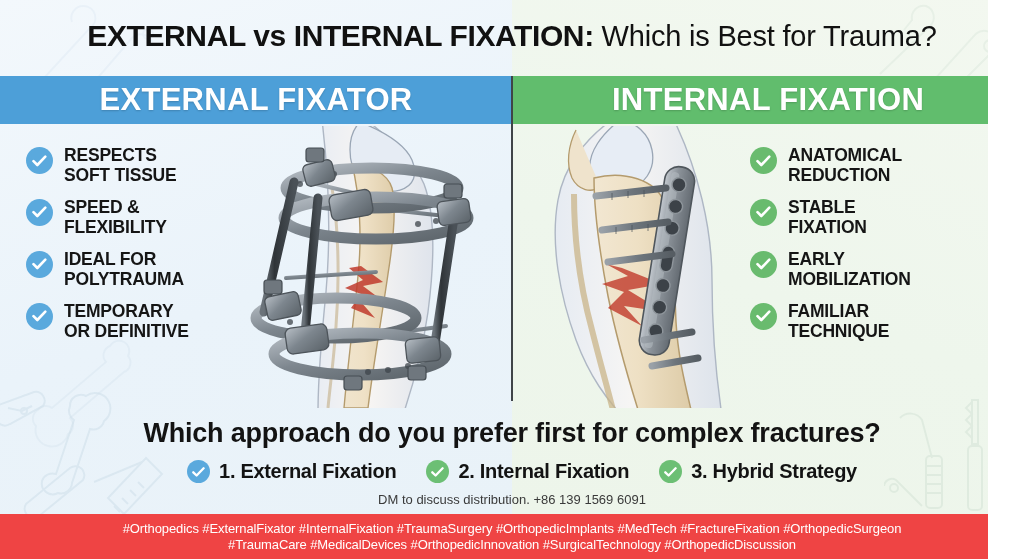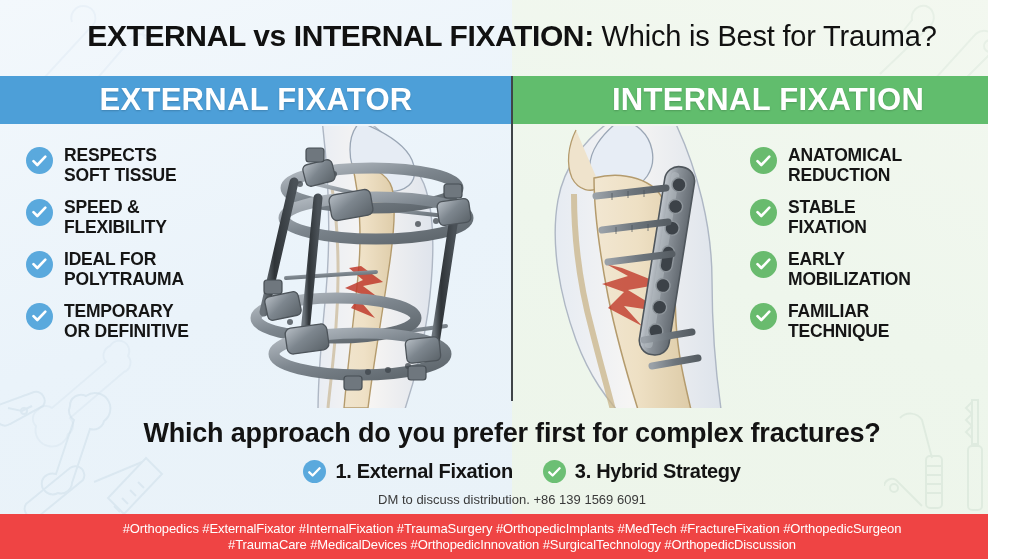--- a/index.html
+++ b/index.html
@@ -440,20 +440,28 @@
             </svg>
         </span>
         <span class="poll-label">1. External Fixation</span>
       </div>
       <div class="poll-option">
         <span class="poll-check green">
           <svg width="13" height="10" viewBox="0 0 13 10">
               <path d="M1.3 5.3 L4.6 8.5 L11.6 1.3" stroke="#fff" stroke-width="2.3" fill="none" stroke-linecap="round" stroke-linejoin="round"></path>
             </svg>
         </span>
+        <span class="poll-label">2. Internal Fixation</span>
+      </div>
+      <div class="poll-option">
+        <span class="poll-check green">
+          <svg width="13" height="10" viewBox="0 0 13 10">
+              <path d="M1.3 5.3 L4.6 8.5 L11.6 1.3" stroke="#fff" stroke-width="2.3" fill="none" stroke-linecap="round" stroke-linejoin="round"></path>
+            </svg>
+        </span>
         <span class="poll-label">3. Hybrid Strategy</span>
       </div>
     </div>
   </div>
 
   <div class="dm-line">DM to discuss distribution. +86 139 1569 6091</div>
 
   <div class="footer">
     <div class="footer-line">#Orthopedics #ExternalFixator #InternalFixation #TraumaSurgery #OrthopedicImplants #MedTech #FractureFixation #OrthopedicSurgeon</div>
     <div class="footer-line">#TraumaCare #MedicalDevices #OrthopedicInnovation #SurgicalTechnology #OrthopedicDiscussion</div>

